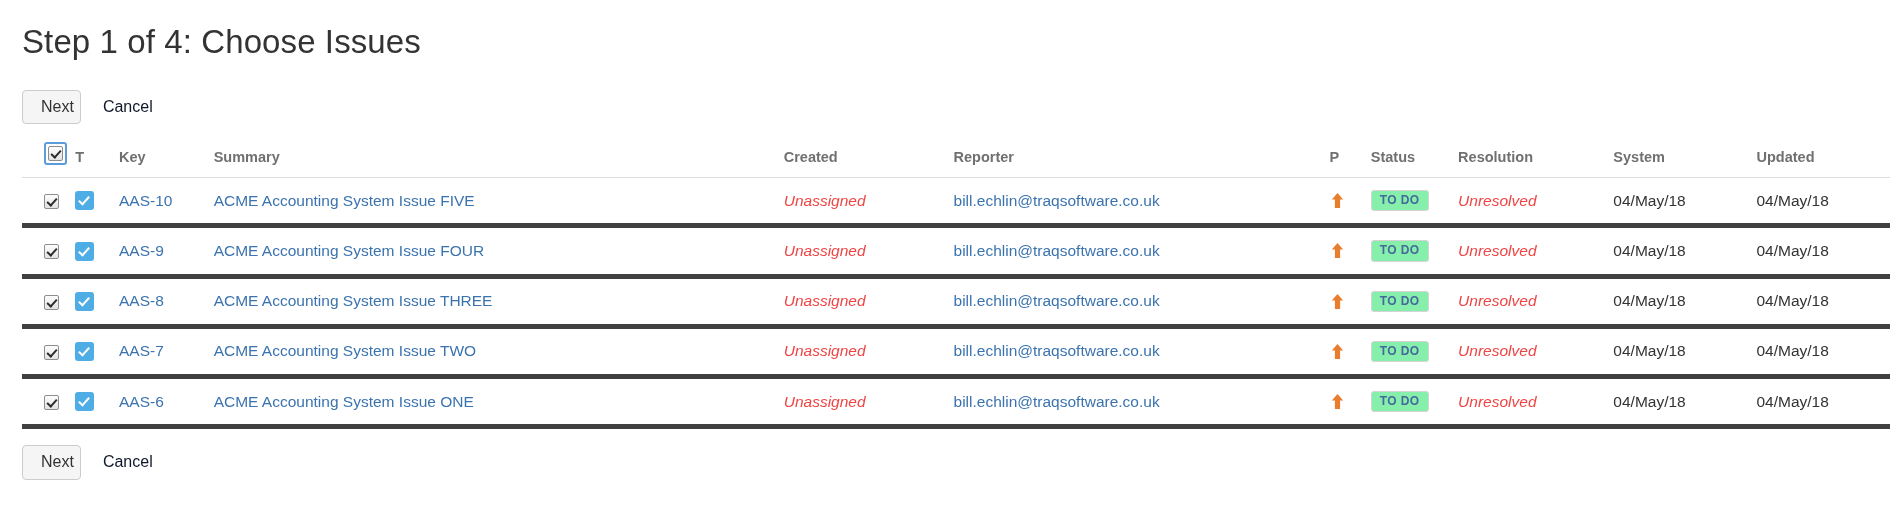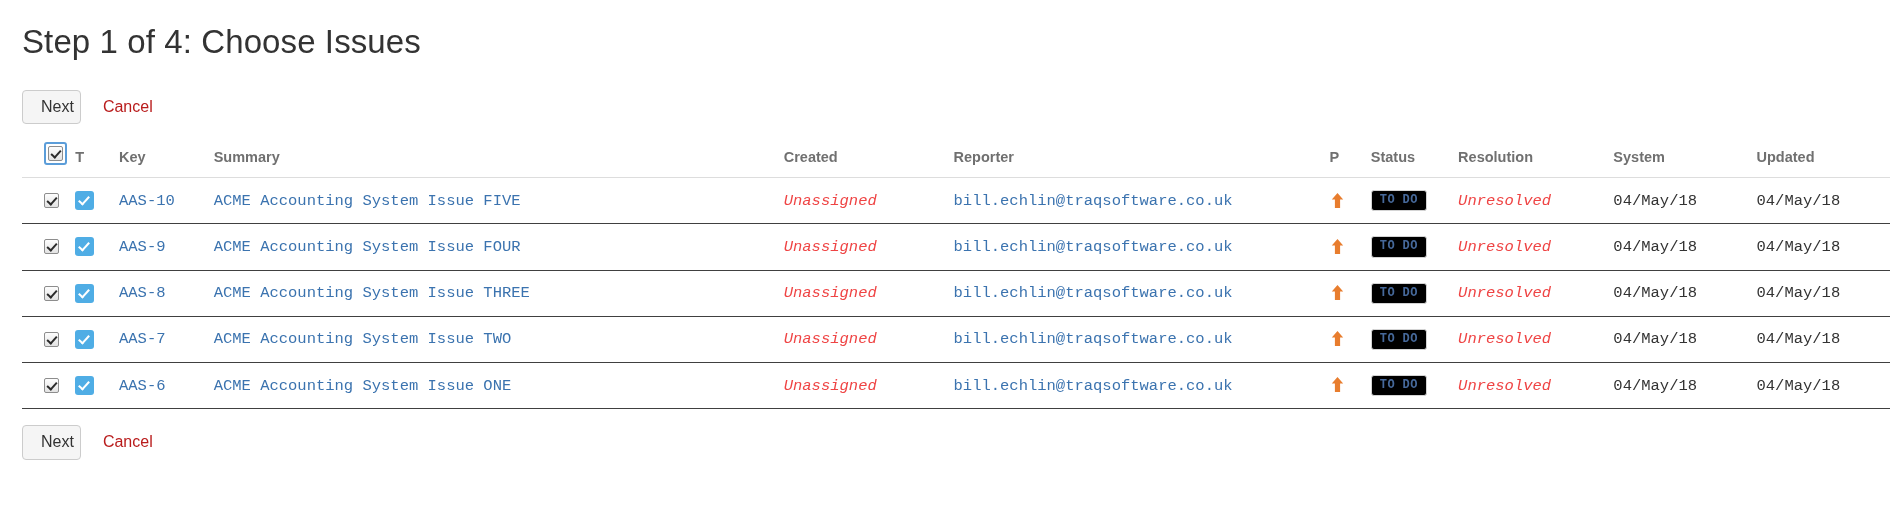--- a/index.html
+++ b/index.html
@@ -47,21 +47,21 @@
     color: #333333;
     background: #f5f5f5;
     border: 1px solid #cccccc;
     border-radius: 4px;
     padding: 7px 6px 8px 18px;
     line-height: 1.1;
     cursor: pointer;
   }
   .btn-cancel {
     font-size: 16px;
-    color: #b91c1c;
+    color: #0f172a;
     text-decoration: none;
     cursor: pointer;
   }
 
   
   .issue-table {
     width: 1868px;
     border-collapse: collapse;
     table-layout: fixed;
     font-size: 15px;
@@ -74,24 +74,23 @@
     padding: 0 0 12px 0;
     vertical-align: bottom;
     white-space: nowrap;
   }
   .issue-table thead tr {
     border-bottom: 1px solid #dddddd;
   }
   .issue-table td {
     padding: 12px 0 12px 0;
     vertical-align: middle;
-    border-bottom: 1px solid #404040;
+    border-bottom: 5px solid #404040;
     white-space: nowrap;
     font-size: 15.5px;
-    font-family: Liberation Mono, monospace;
   }
 
   
   .col-check  { width: 44px;  padding-left: 22px !important; }
   .col-type   { width: 36px;  }
   .col-key    { width: 78px;  }
   .col-summary{ width: 470px; }
   .col-assignee{width: 140px; }
   .col-reporter{width: 310px; }
   .col-pri    { width: 34px;  }
@@ -186,21 +185,21 @@
   }
   .pri-arrow svg { display: block; }
 
   
   .lozenge {
     display: inline-block;
     font-size: 12px;
     font-weight: bold;
     letter-spacing: 0.4px;
     color: #46699b;
-    background: #000000;
+    background: #86efac;
     border: 1px solid #d4d4d4;
     border-radius: 3px;
     padding: 3px 8px 3px 8px;
     line-height: 1.1;
     cursor: pointer;
   }
 </style>
 </head>
 <body>
 

